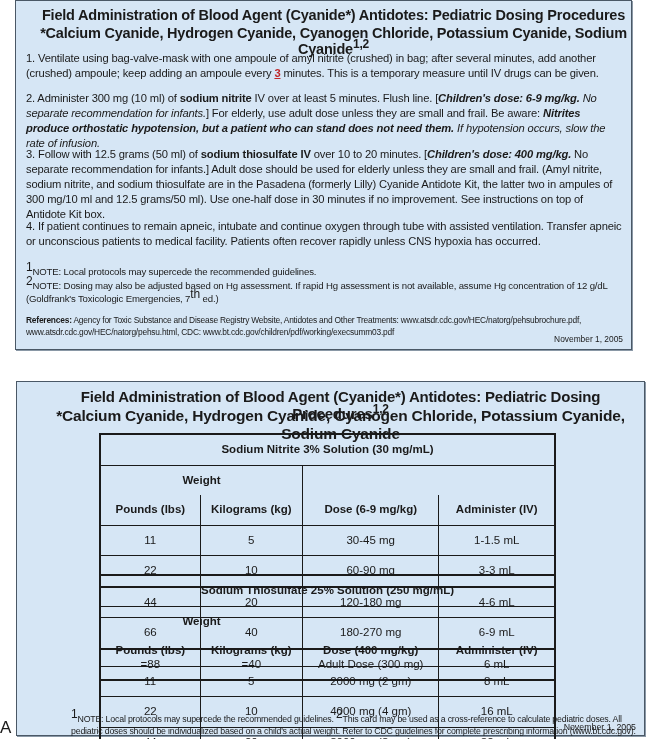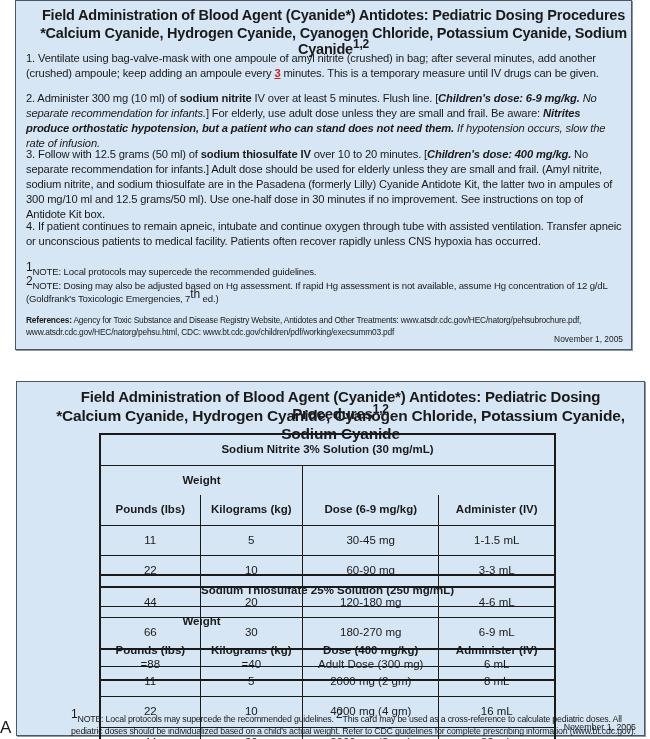--- a/index.html
+++ b/index.html
@@ -105,21 +105,21 @@
       <td>3-3 mL</td>
     </tr>
     <tr class="thick">
       <td>44</td>
       <td>20</td>
       <td>120-180 mg</td>
       <td>4-6 mL</td>
     </tr>
     <tr>
       <td style="border-top:none;">66</td>
-      <td style="border-top:none;">30</td>
+      <td style="border-top:none;">40</td>
       <td style="border-top:none;margin-top:44px;">180-270 mg</td>
       <td style="border-top:none;">6-9 mL</td>
     </tr>
     <tr class="thick">
       <td>=88</td>
       <td>=40</td>
       <td>Adult Dose (300 mg)</td>
       <td>6 mL</td>
     </tr>
   </tbody>

